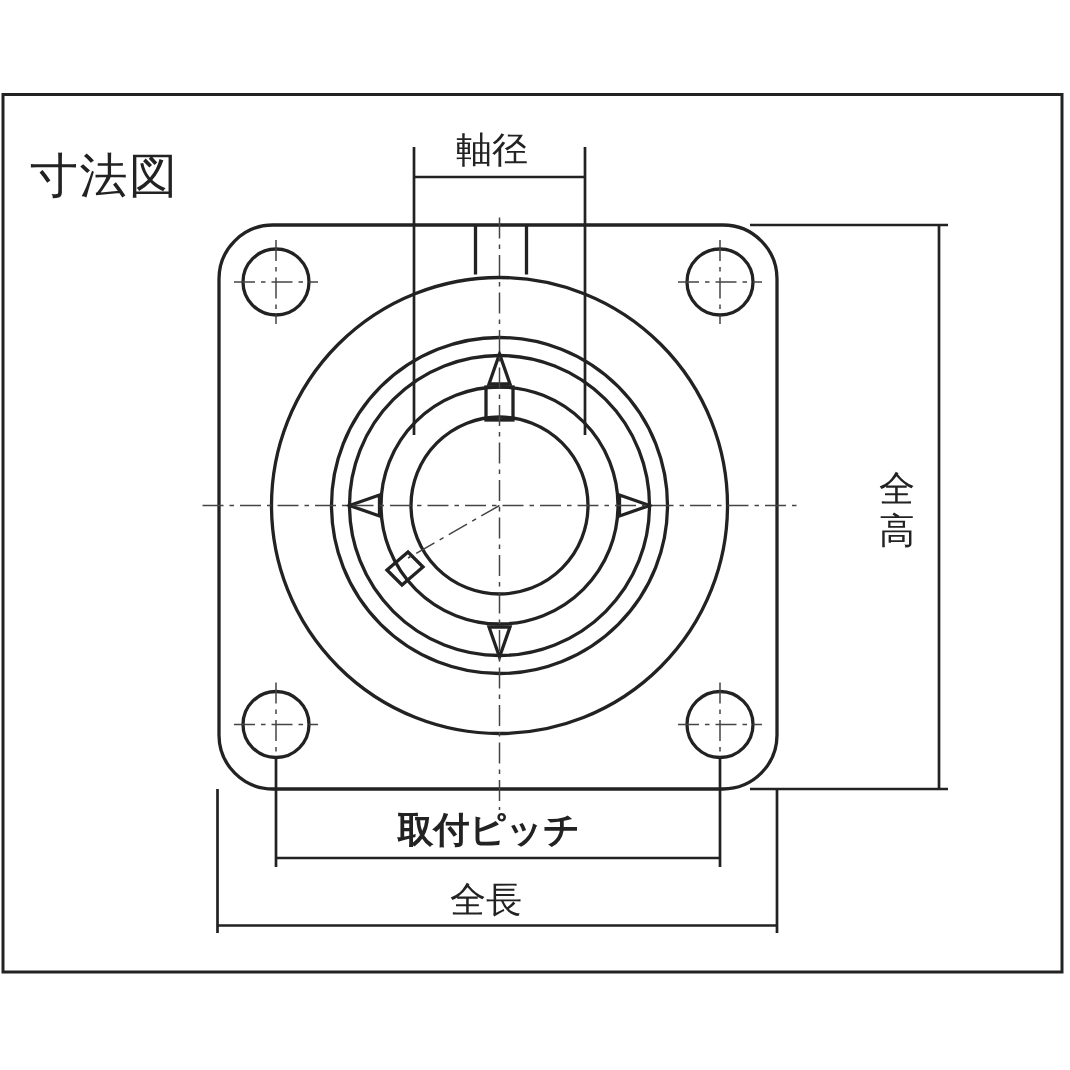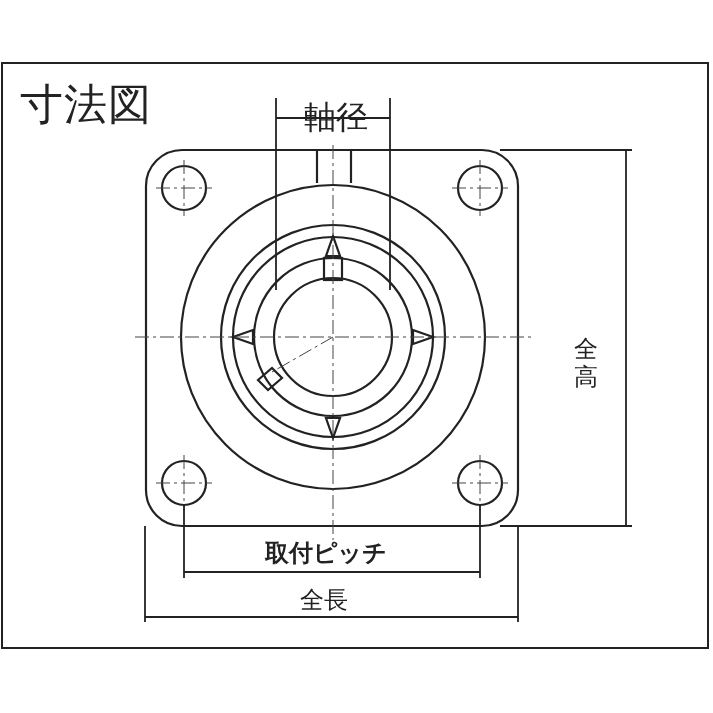--- a/index.html
+++ b/index.html
@@ -1,22 +1,22 @@
 <!DOCTYPE html>
 <html><head>
 <meta charset="utf-8">
 <style>
   html, body { margin:0; padding:0; background:#ffffff; }
   body { width:713px; height:713px; position:relative; overflow:hidden; font-family:"DejaVu Sans", sans-serif; }
   #frame { position:absolute; left:1px; top:62px; width:708px; height:587px; border:2px solid #222; box-sizing:border-box; }
   svg { position:absolute; left:0; top:0; }
   .lbl { position:absolute; color:#222; font-family:"DejaVu Sans", sans-serif; }
-  #title { left:20px; top:76px; font-size:43px; letter-spacing:1px; }
-  #shaft { left:304px; top:96px; font-size:32px; }
-  #height { left:572px; top:312px; font-size:24px; width:28px; line-height:28px; text-align:center;margin-top:23px; }
+  #title { left:20px; top:96px; font-size:32px; letter-spacing:1px; }
+  #shaft { left:304px; top:84px; font-size:24px; }
+  #height { left:584px; top:312px; font-size:24px; width:28px; line-height:28px; text-align:center; }
   #pitch { left:265px; top:537px; font-size:24px;font-weight:bold; }
   #length { left:300px; top:584px; font-size:24px;text-align:center; }
 </style>
 </head>
 <body>
 
 <div id="frame"></div>
 
 <svg width="713" height="713" viewBox="0 0 713 713">
   <g fill="none" stroke="#222" stroke-width="2.2">

